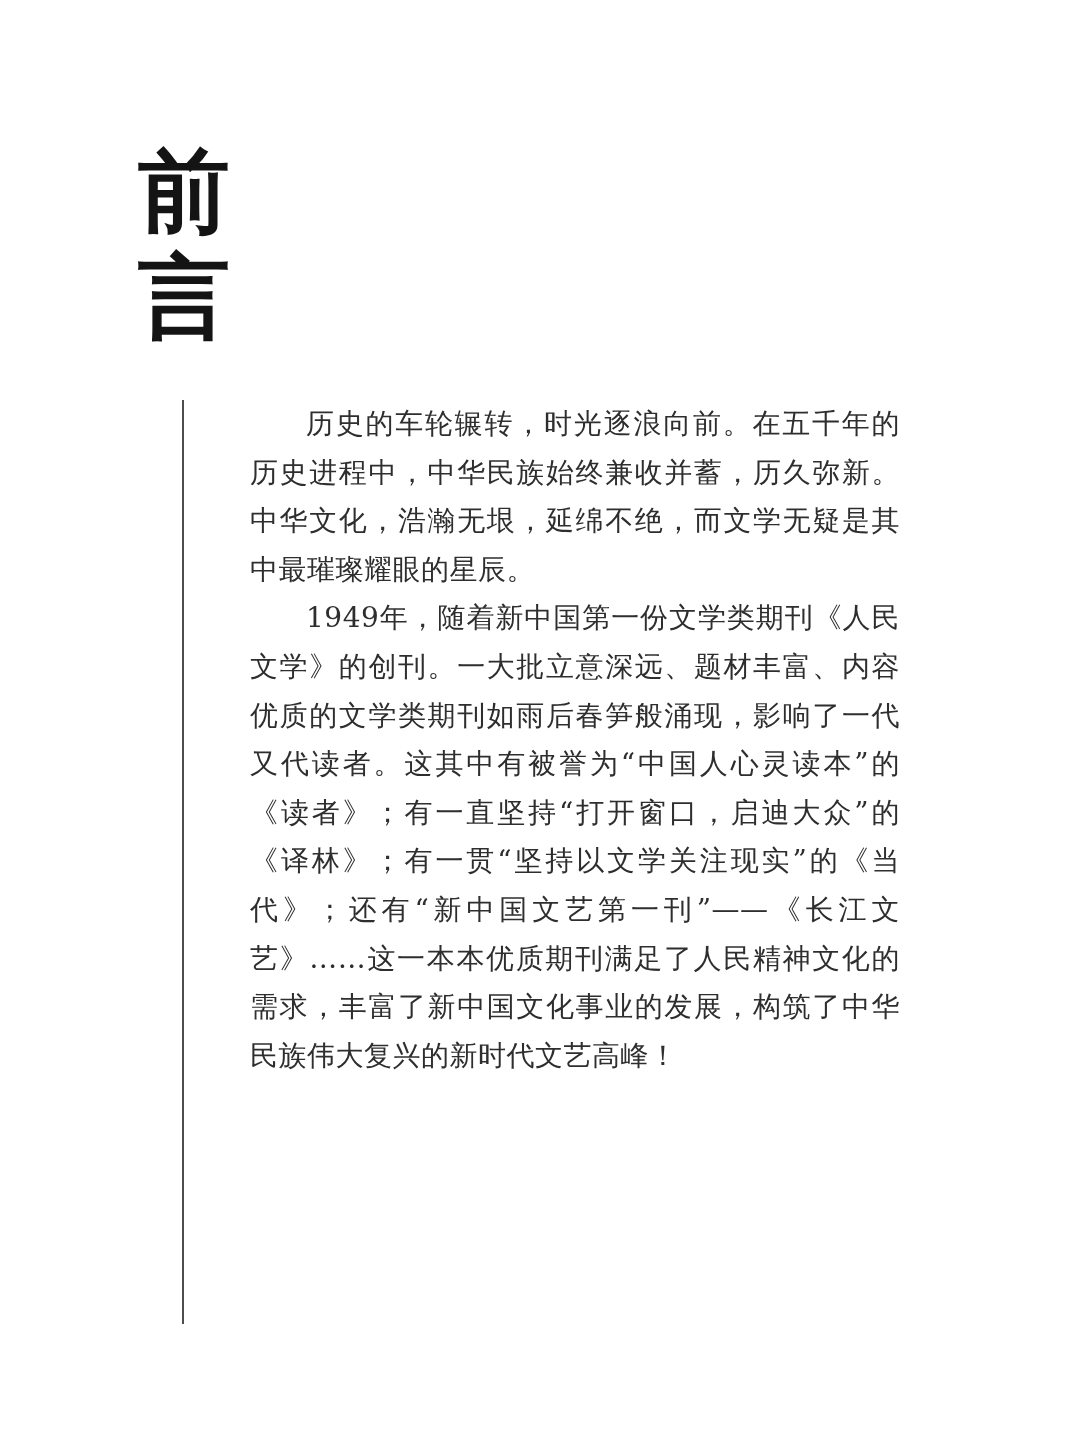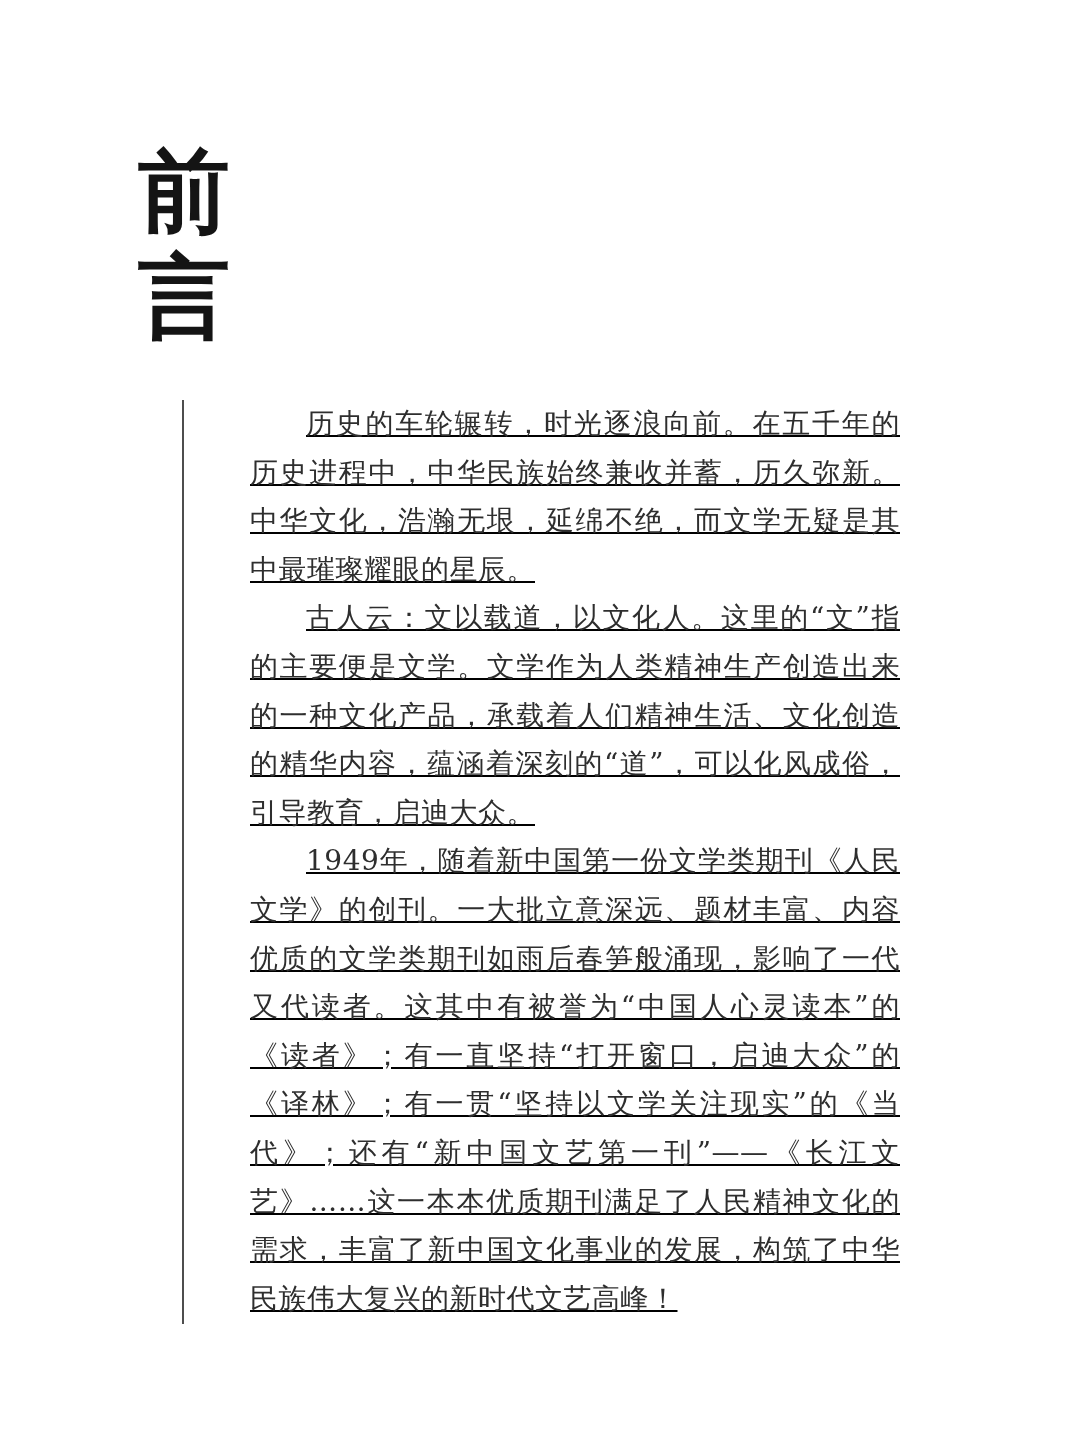--- a/index.html
+++ b/index.html
@@ -36,21 +36,20 @@
     top: 400px;
     width: 2px;
     height: 924px;
     background: #4d4d4d;
   }
   .content {
     position: absolute;
     left: 250px;
     top: 400px;
     width: 650px;
-    text-decoration: underline;
   }
   .para {
     margin: 0;
     font-size: 28px;
     line-height: 48.6px;
     color: #2e2e2e;
     text-align: justify;
     text-indent: 2em;
     letter-spacing: 0.5px;
   }
@@ -62,17 +61,16 @@
 
   <h1 class="title">
     <span class="title-char">前</span>
     <span class="title-char">言</span>
   </h1>
 
   <div class="vertical-rule"></div>
 
   <div class="content">
     <p class="para">历史的车轮辗转，时光逐浪向前。在五千年的历史进程中，中华民族始终兼收并蓄，历久弥新。中华文化，浩瀚无垠，延绵不绝，而文学无疑是其中最璀璨耀眼的星辰。</p>
-    <p class="para">古人云：文以载道，以文化人。这里的“文”指的主要便是文学。文学作为人类精神生产创造出来的一种文化产品，承载着人们精神生活、文化创造的精华内容，蕴涵着深刻的“道”，可以化风成俗，引导教育，启迪大众。</p>
     <p class="para">1949年，随着新中国第一份文学类期刊《人民文学》的创刊。一大批立意深远、题材丰富、内容优质的文学类期刊如雨后春笋般涌现，影响了一代又代读者。这其中有被誉为“中国人心灵读本”的《读者》；有一直坚持“打开窗口，启迪大众”的《译林》；有一贯“坚持以文学关注现实”的《当代》；还有“新中国文艺第一刊”——《长江文艺》……这一本本优质期刊满足了人民精神文化的需求，丰富了新中国文化事业的发展，构筑了中华民族伟大复兴的新时代文艺高峰！</p>
   </div>
 
 </div>
 
 </body></html>

